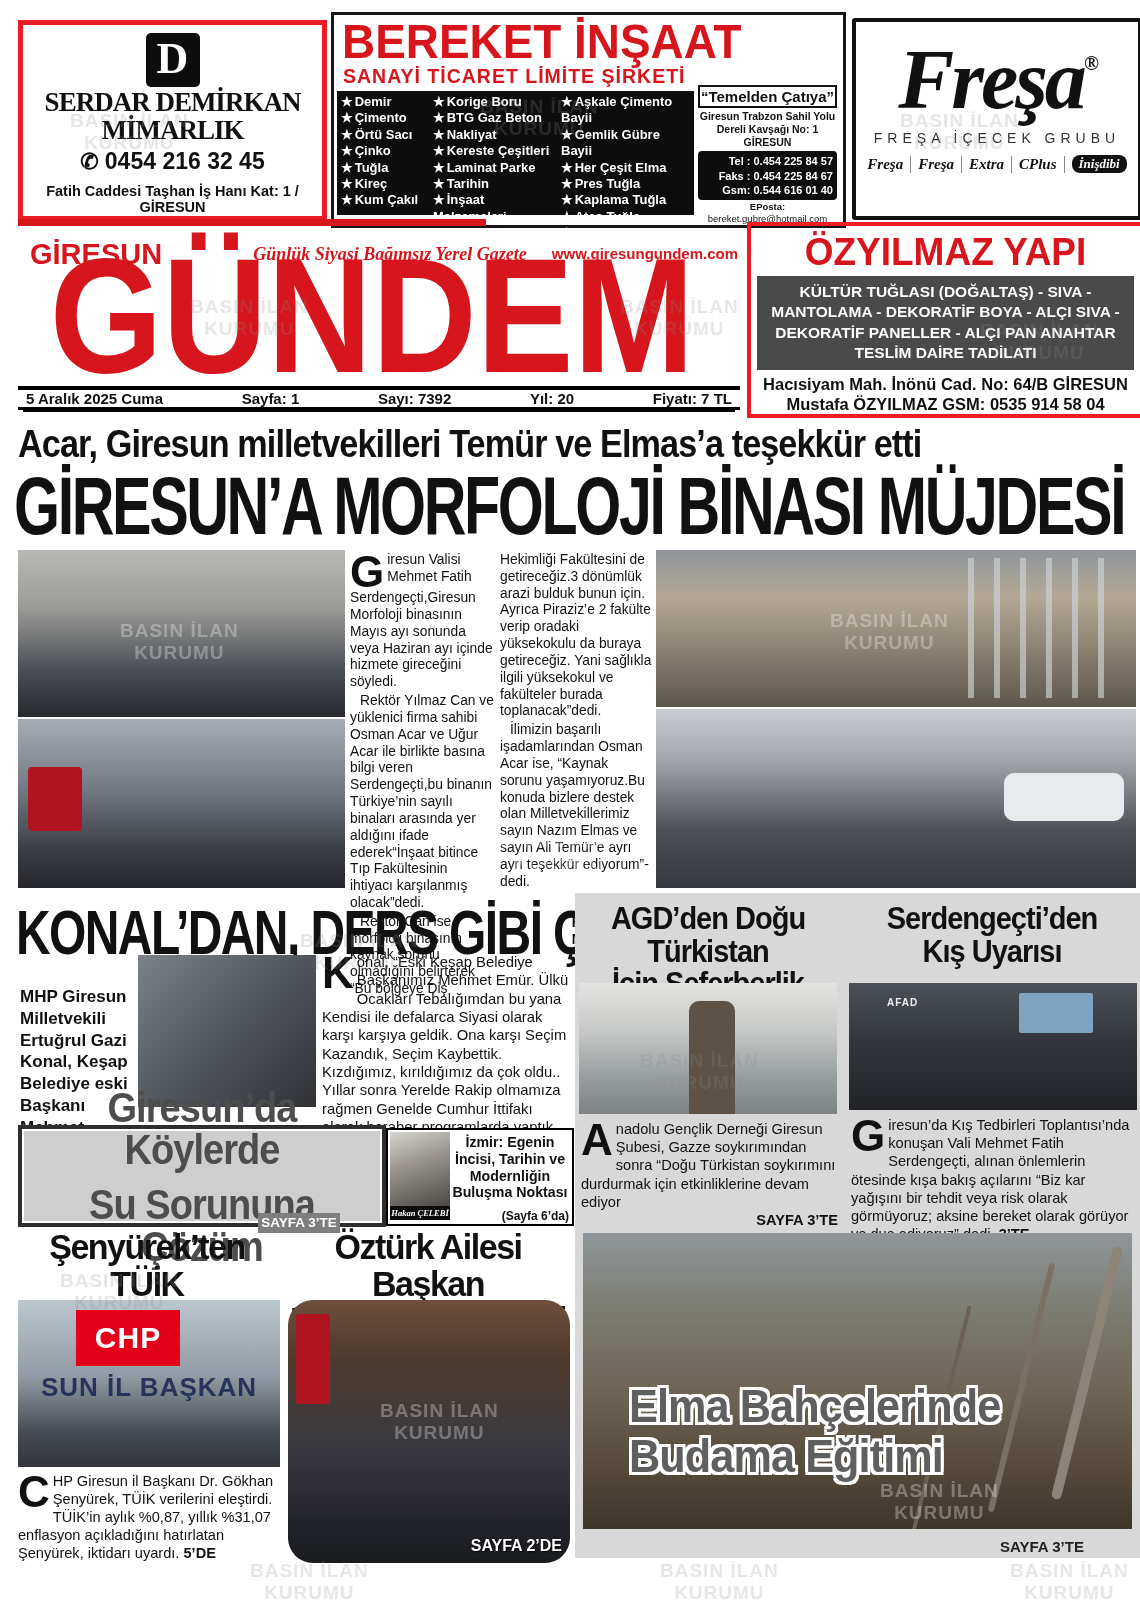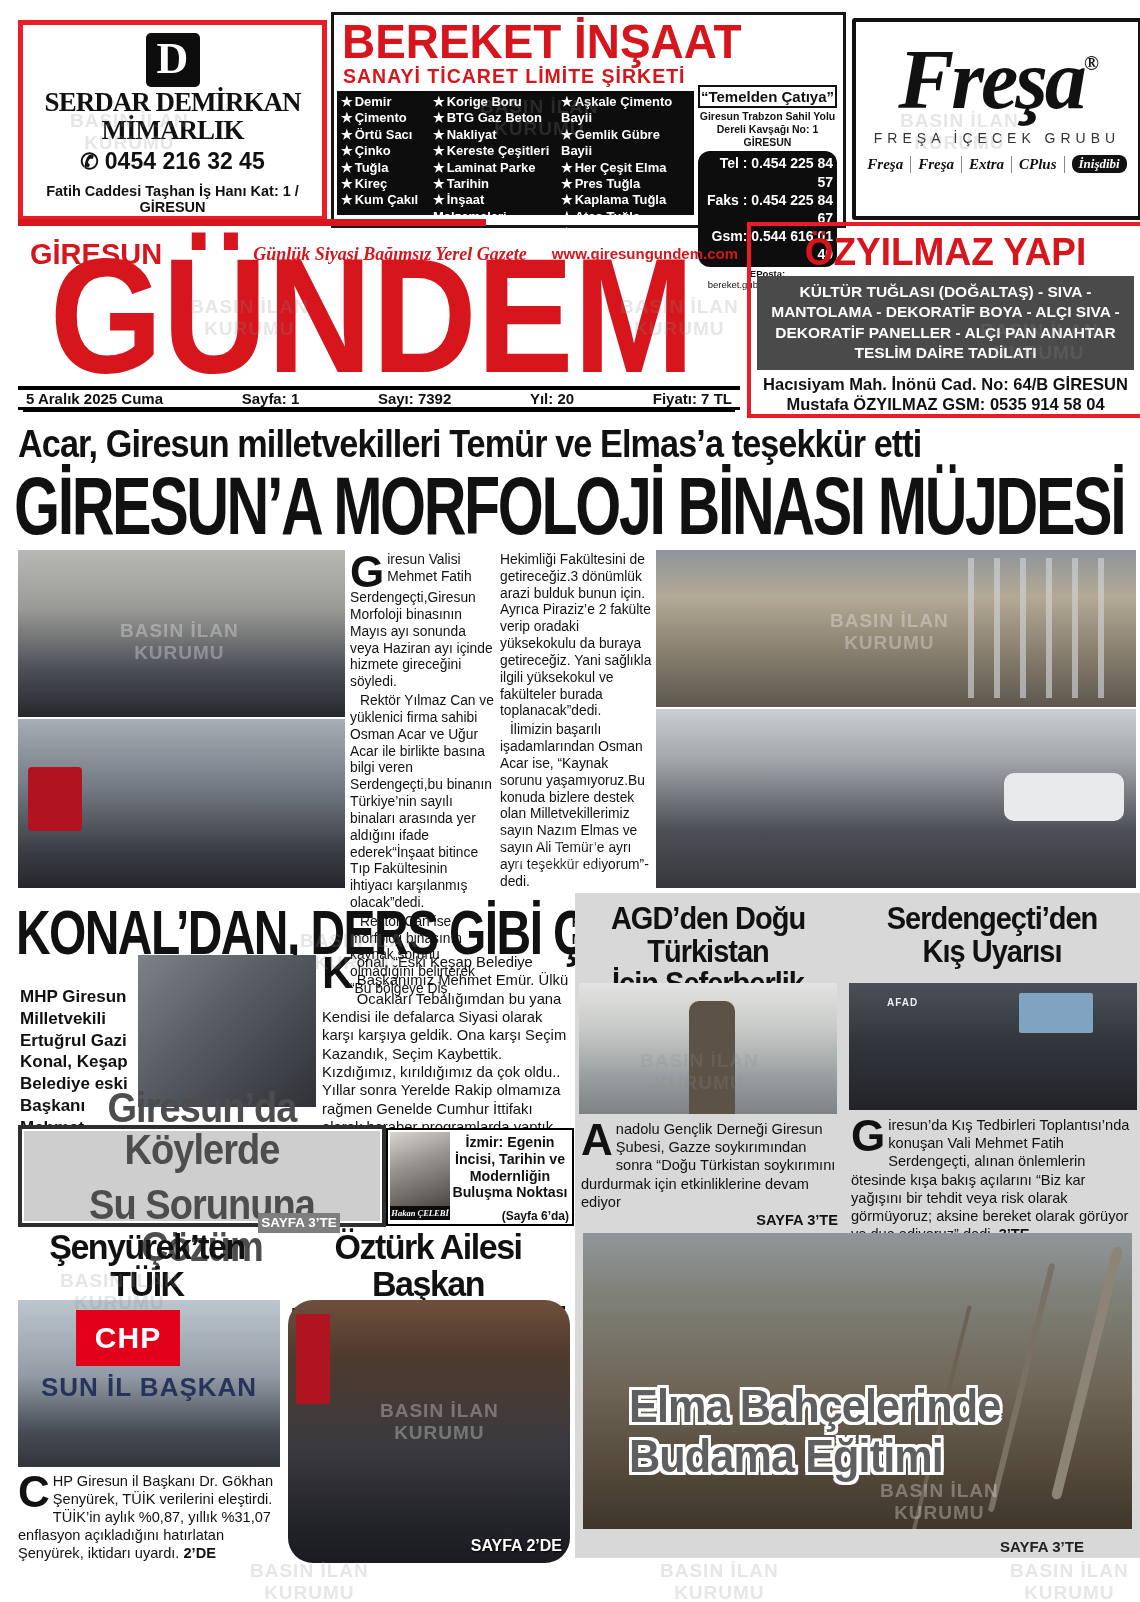--- a/index.html
+++ b/index.html
@@ -29,22 +29,22 @@
       transform:scale(1.02,1.05);transform-origin:left top;margin:3px 0 0 8px;white-space:nowrap;}
   #ad-bereket .t2{color:#d6151c;font-weight:bold;font-size:19.5px;letter-spacing:1px;margin:2px 16px 0 9px;white-space:nowrap;}
   #ad-bereket .panel{position:absolute;left:3px;top:76px;width:357px;height:124px;background:#0d0d0d;
       color:#fff;display:flex;padding:3px 0 0 4px;box-sizing:border-box;}
   #ad-bereket .panel .c{font-size:13px;font-weight:bold;line-height:1.26;}
   #ad-bereket .c1{width:92px;}#ad-bereket .c2{width:128px;}#ad-bereket .c3{width:133px;}
   .bk-item::before{content:"★";margin-right:2px;}
   #ad-bereket .rz{position:absolute;left:364px;top:70px;width:139px;text-align:center;}
   #ad-bereket .slogan{border:2px solid #111;font-weight:bold;font-size:15px;padding:1px 0;}
   #ad-bereket .adr{font-size:10.5px;font-weight:bold;line-height:1.25;margin-top:2px;}
-  #ad-bereket .cbox{background:#0d0d0d;color:#fff;font-size:14px;font-weight:bold;text-align:right;
-      padding:3px 4px;margin-top:2px;border-radius:12px;line-height:1.3;}
+  #ad-bereket .cbox{background:#0d0d0d;color:#fff;font-size:11px;font-weight:bold;text-align:right;
+      padding:3px 4px;margin-top:2px;border-radius:4px;line-height:1.3;}
   #ad-bereket .ep{font-size:9.5px;text-align:center;line-height:1.2;margin-top:1px;}
 
   #ad-fresa{left:852px;top:18px;width:282px;height:194px;border:4px solid #111;border-radius:3px;text-align:center;}
   #ad-fresa .logo{font-family:"Liberation Serif",serif;font-style:italic;font-weight:bold;
       font-size:84px;line-height:1.05;margin-top:14px;letter-spacing:-3px;}
   #ad-fresa .reg{font-size:20px;vertical-align:38px;font-style:normal;}
   #ad-fresa .grp{font-size:14px;letter-spacing:5px;color:#333;margin-top:6px;}
   #ad-fresa .brands{display:flex;justify-content:center;align-items:center;gap:7px;margin-top:9px;}
   #ad-fresa .brands .bi{font-family:"Liberation Serif",serif;font-style:italic;font-weight:bold;
       font-size:15px;border-right:1px solid #888;padding-right:7px;}
@@ -362,21 +362,21 @@
   <div class="abs" id="sen-headline">
     <div>Şenyürek’ten TÜİK</div>
       <div>verilerine itiraz</div>
   </div>
   <div class="photo" id="sen-photo">
     <div class="chp">CHP</div>
     <div class="bigtxt">SUN İL BAŞKAN</div>
   </div>
   <div class="abs" id="sen-body">
     <span class="dropcap">C</span><span>HP Giresun il Başkanı Dr. Gökhan Şenyürek, TÜİK verilerini eleştirdi. TÜİK’in aylık %0,87, yıllık %31,07 enflasyon açıkladığını hatırlatan Şenyürek, iktidarı uyardı.</span>
-    <span class="b">2’DE</span>
+    <span class="b">5’DE</span>
   </div>
 
   <div class="abs" id="ozt-headline">
     <div>Öztürk Ailesi Başkan</div>
       <div>Köse’yi Ziyaret Etti</div>
   </div>
   <div class="photo" id="ozt-photo">
     <div class="flag"></div>
     <div class="cap">SAYFA 2’DE</div>
   </div>

